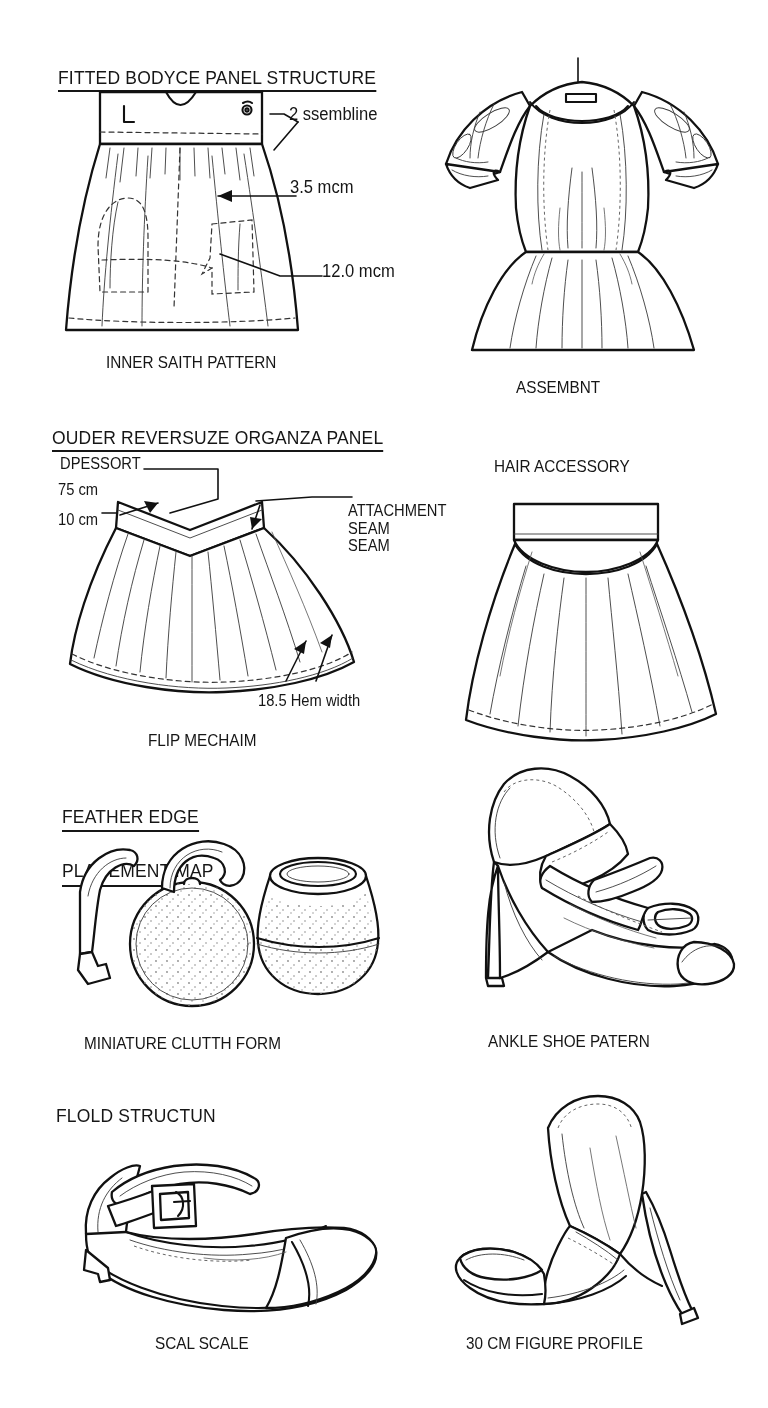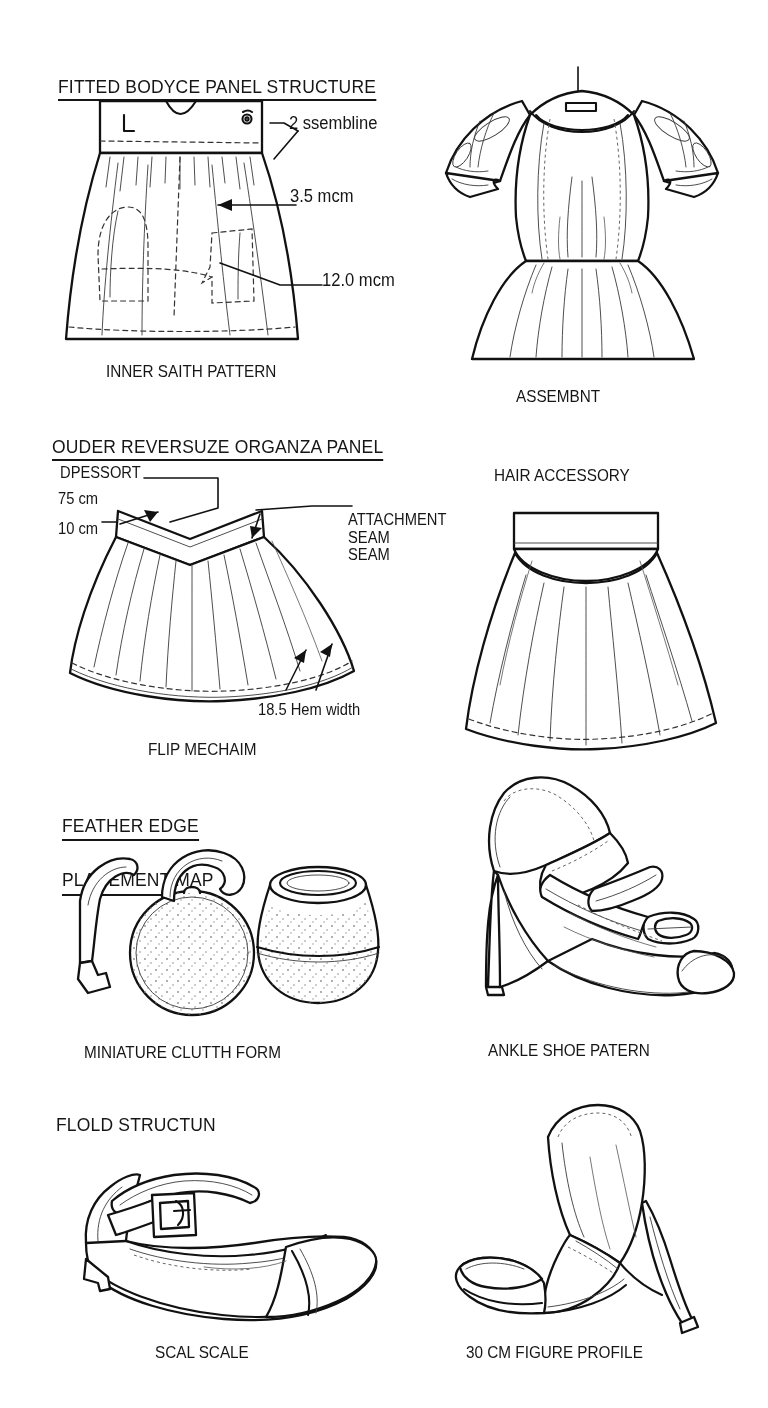--- a/index.html
+++ b/index.html
@@ -4,21 +4,21 @@
 <style>
   html,body{margin:0;padding:0;}
   body{
     width:768px;height:1408px;
     background:#ffffff;
     font-family:"Liberation Sans", sans-serif;
     color:#111111;
     overflow:hidden;
     position:relative;
   }
-  .sheet{position:relative;width:768px;height:1176px;margin-top:9px;}
+  .sheet{position:relative;width:768px;height:1176px;}
 
   
   .section-title{
     position:absolute;
     font-size:19px;
     letter-spacing:0.2px;
     font-weight:400;
     color:#161616;
     white-space:pre-line;
     line-height:1.12;

